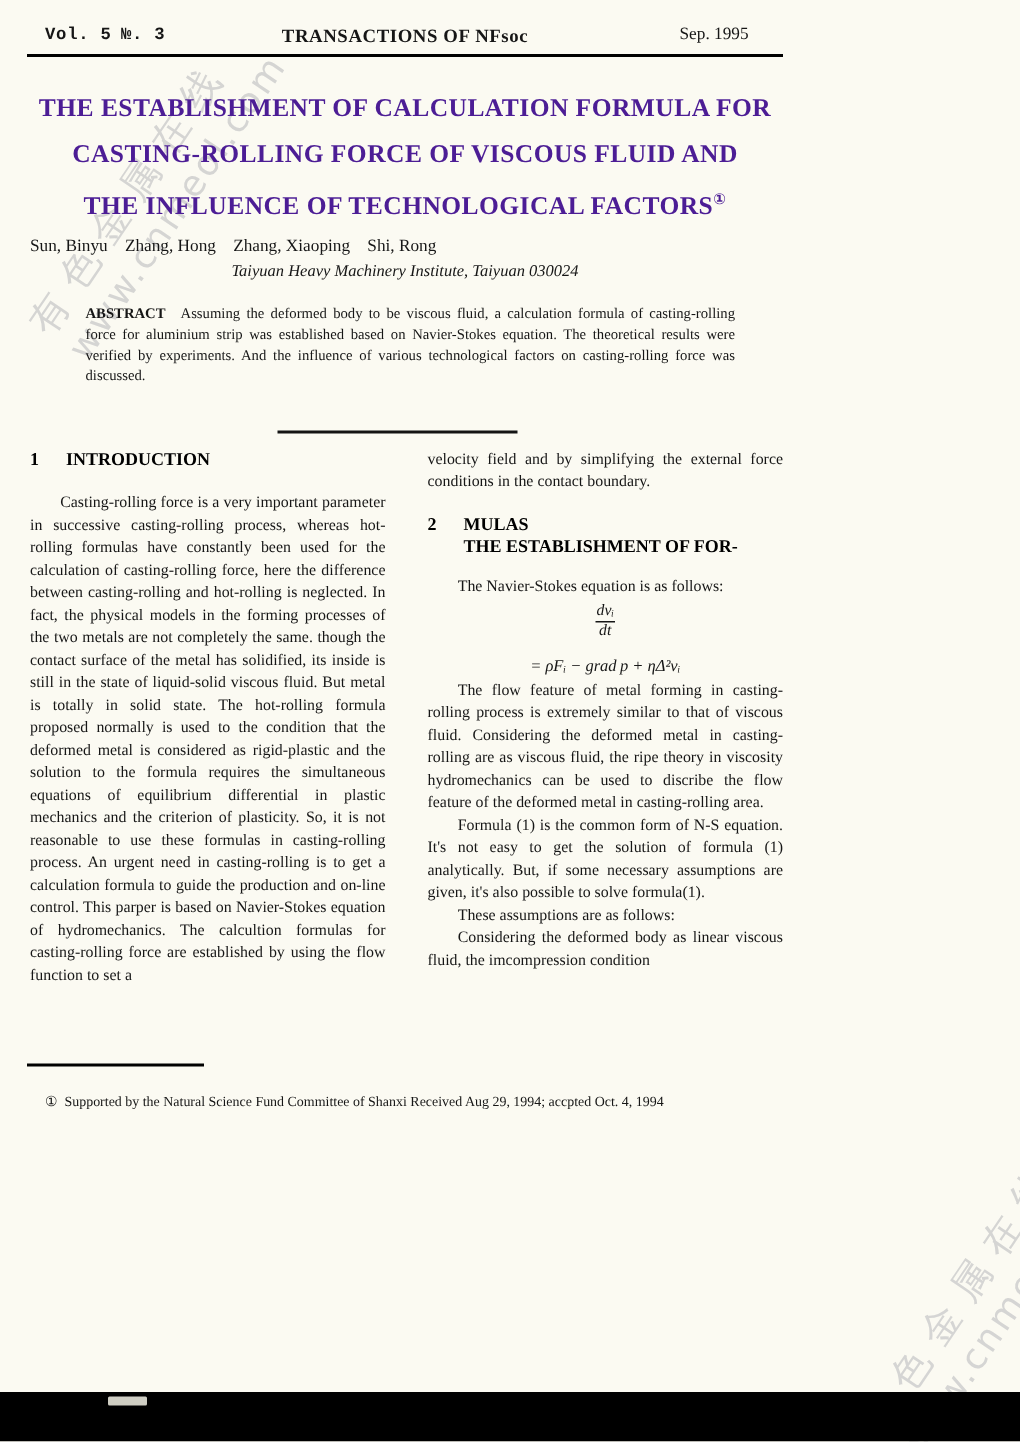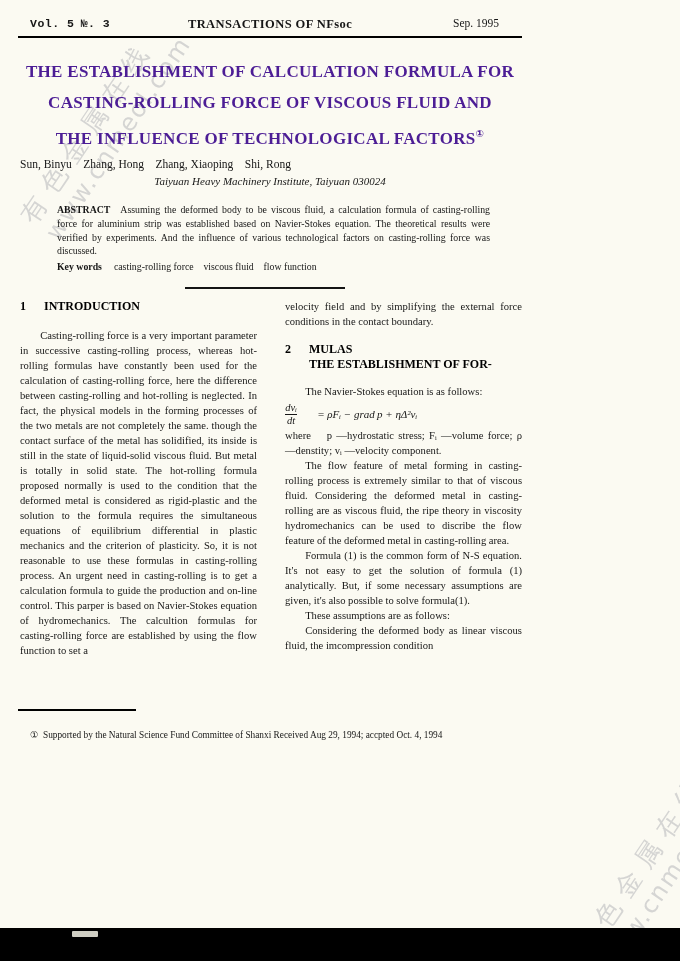--- a/index.html
+++ b/index.html
@@ -42,21 +42,21 @@
   .col{width:237px;font-size:10.6px;line-height:15px;text-align:justify;}
   .col p{margin:0;}
   .indent{text-indent:1.9em;}
   .sec-h{display:flex;font-size:12px;font-weight:bold;line-height:15px;color:#000;text-align:left;}
   .sec-h .num{width:24px;flex:none;}
   .sec-lines div:empty{display:none;}
   .sec-h.s1{margin-bottom:14px;}
   .sec-h.s2{margin-top:13px;margin-bottom:12px;}
   
   .eq{margin:3px 0 1px;font-size:11px;}
-  .eq-row1{display:flex;align-items:center;gap:20px;font-style:italic;}
+  .eq-row1{display:flex;align-items:center;gap:10px;font-style:italic;flex-direction:column;}
   .frac{display:inline-flex;flex-direction:column;align-items:center;font-size:10.5px;line-height:1.15;flex:none;}
   .frac .den{border-top:1px solid #161616;padding:0 2px;}
   .eq-row2{display:flex;justify-content:space-between;margin-top:3px;padding-left:30px;}
   .eq-cond{font-style:italic;}
   
   .fn-rule{position:absolute;z-index:1;left:18px;top:709px;width:118px;height:2px;background:#000;}
   .footnote{position:absolute;z-index:1;left:30px;top:729px;width:530px;font-size:9.3px;line-height:12px;}
   .scanbar{position:absolute;z-index:2;left:0;top:928px;width:680px;height:33px;background:#000;}
   .speck{position:absolute;left:72px;top:3px;width:26px;height:6px;background:#cfcec3;border-radius:1px;}
 </style>
@@ -83,21 +83,20 @@
     <div>THE ESTABLISHMENT OF CALCULATION FORMULA FOR</div>
     <div>CASTING-ROLLING FORCE OF VISCOUS FLUID AND</div>
     <div><span>THE INFLUENCE OF TECHNOLOGICAL FACTORS</span><sup>①</sup></div>
   </div>
 
   <div class="authors">Sun, Binyu Zhang, Hong Zhang, Xiaoping Shi, Rong</div>
   <div class="affil">Taiyuan Heavy Machinery Institute, Taiyuan 030024</div>
 
   <div class="abstract">
     <p><span class="ab-label">ABSTRACT</span><span>Assuming the deformed body to be viscous fluid, a calculation formula of casting-rolling force for aluminium strip was established based on Navier-Stokes equation. The theoretical results were verified by experiments. And the influence of various technological factors on casting-rolling force was discussed.</span></p>
-    <p class="kw-line"><span class="kw-label">Key words</span><span>casting-rolling force  viscous fluid  flow function</span></p>
   </div>
 
   <div class="divider"></div>
 
   <div class="cols">
 
     <div class="col">
       <div class="sec-h s1">
         <span class="num">1</span>
         <span class="sec-lines">
@@ -124,21 +123,20 @@
       <div class="eq">
         <div class="eq-row1">
           <span class="frac">
             <span>dvᵢ</span>
             <span class="den">dt</span>
           </span>
           <span>= ρFᵢ − grad p + ηΔ²vᵢ</span>
         </div>
       </div>
 
-      <p>where  p —hydrostatic stress; Fᵢ —volume force; ρ —denstity; vᵢ —velocity component.</p>
       <p class="indent">The flow feature of metal forming in casting-rolling process is extremely similar to that of viscous fluid. Considering the deformed metal in casting-rolling are as viscous fluid, the ripe theory in viscosity hydromechanics can be used to discribe the flow feature of the deformed metal in casting-rolling area.</p>
       <p class="indent">Formula (1) is the common form of N-S equation. It's not easy to get the solution of formula (1) analytically. But, if some necessary assumptions are given, it's also possible to solve formula(1).</p>
       <p class="indent">These assumptions are as follows:</p>
       <p class="indent">Considering the deformed body as linear viscous fluid, the imcompression condition</p>
     </div>
   </div>
 
   <div class="fn-rule"></div>
   <div class="footnote">① Supported by the Natural Science Fund Committee of Shanxi Received Aug 29, 1994; accpted Oct. 4, 1994</div>
 

